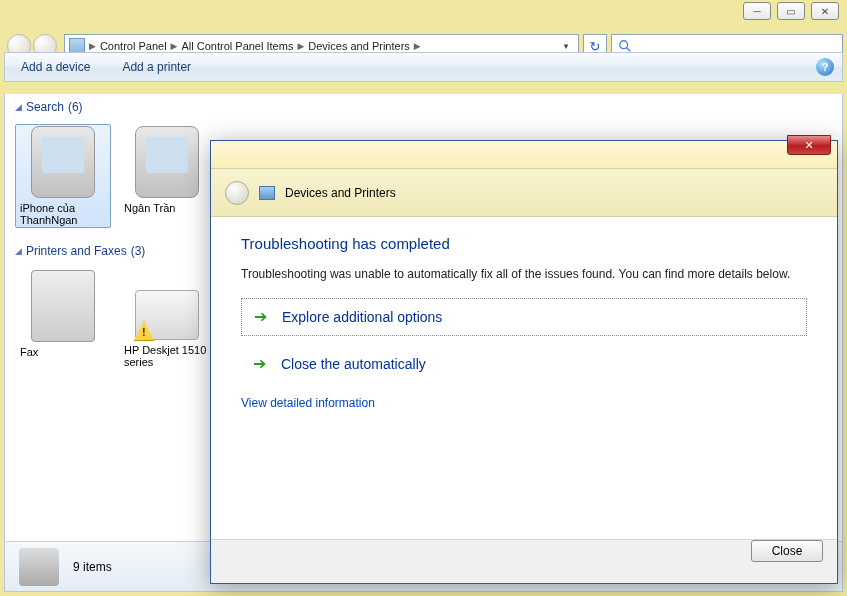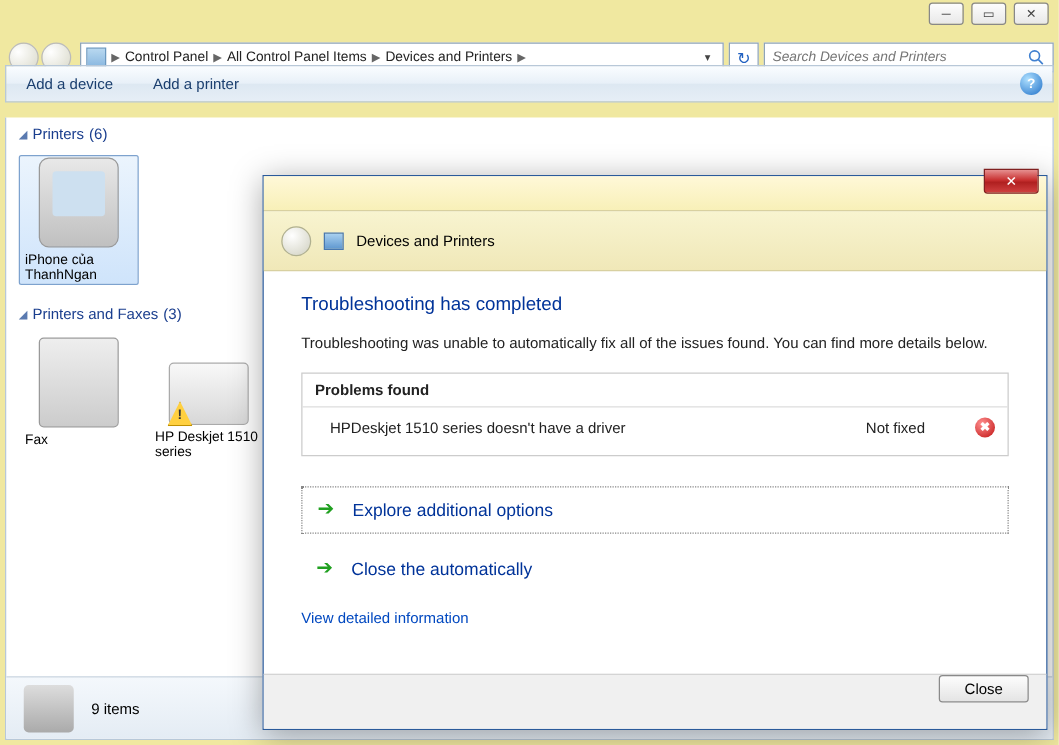--- a/index.html
+++ b/index.html
@@ -93,45 +93,48 @@
     <span class="sep">▶</span>
     <span class="crumb">All Control Panel Items</span>
     <span class="sep">▶</span>
     <span class="crumb">Devices and Printers</span>
     <span class="sep">▶</span>
     <span style="flex:1"></span>
     <span class="addr-drop">▾</span>
   </div>
   <div class="refresh-btn">↻</div>
   <div class="search">
-    <input placeholder="Search Devices and Printers" style="">
     <svg class="search-icon" viewBox="0 0 16 16">
         <circle cx="6.5" cy="6.5" r="4.5" fill="none" stroke="currentColor" stroke-width="1.5"></circle>
         <line x1="10" y1="10" x2="14" y2="14" stroke="currentColor" stroke-width="1.5"></line>
       </svg>
   </div>
 </div>
 
 <div class="toolbar">
   <span class="tool-link">Add a device</span>
   <span class="tool-link">Add a printer</span>
   <span class="tool-spacer"></span>
   <span class="help-icon">?</span>
 </div>
 
 <div class="content">
   <div class="section-hdr">
     <span class="tri">◢</span>
-    <span>Printers</span>
+    <span>Search</span>
     <span>(6)</span>
   </div>
   <div class="items">
     <div class="item selected">
       <div class="item-icon dev-phone"></div>
       <div>iPhone của ThanhNgan</div>
+    </div>
+    <div class="item">
+      <div class="item-icon dev-phone"></div>
+      <div>Ngân Trần</div>
     </div>
   </div>
 
   <div class="section-hdr">
     <span class="tri">◢</span>
     <span>Printers and Faxes</span>
     <span>(3)</span>
   </div>
   <div class="items">
     <div class="item">
@@ -158,28 +161,20 @@
   </div>
   <div class="dlg-header">
     <div class="dlg-back"></div>
     <div class="dlg-hdr-icon"></div>
     <span>Devices and Printers</span>
   </div>
   <div class="dlg-body">
     <div class="dlg-h1">Troubleshooting has completed</div>
     <div class="dlg-p">Troubleshooting was unable to automatically fix all of the issues found. You can find more details below.</div>
 
-    <div class="prob-box">
-      <div class="prob-hdr">Problems found</div>
-      <div class="prob-row">
-        <span class="prob-text">HPDeskjet 1510 series doesn't have a driver</span>
-        <span class="prob-status">Not fixed</span>
-        <span class="err-icon">✖</span>
-      </div>
-    </div>
 
     <div class="action-box">
       <span class="arrow-icon">➔</span>
       <span class="action-text">Explore additional options</span>
     </div>
     <div class="action-plain">
       <span class="arrow-icon">➔</span>
       <span class="action-text">Close the automatically</span>
     </div>
 

